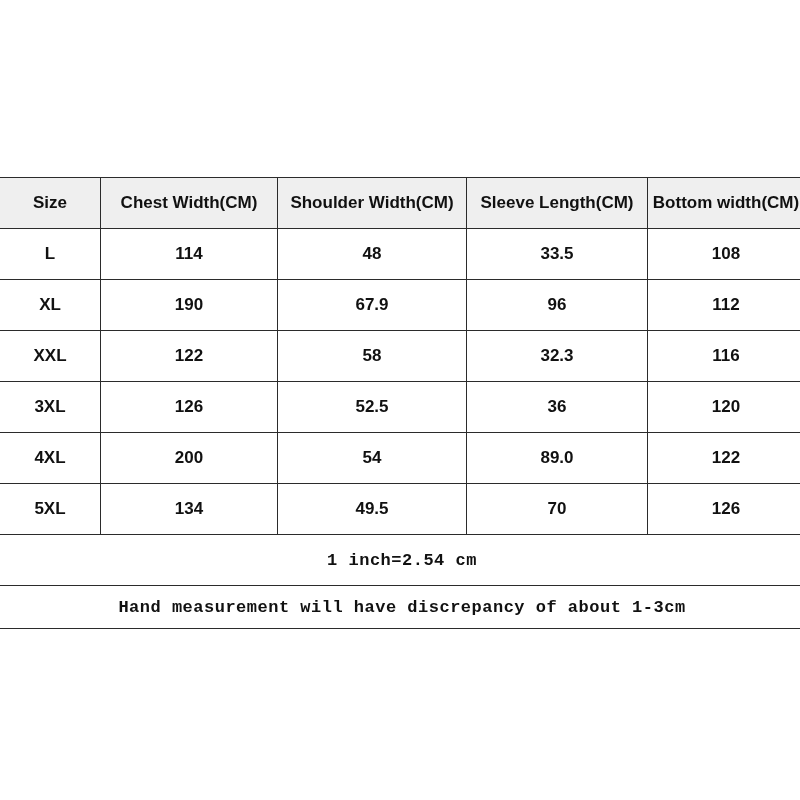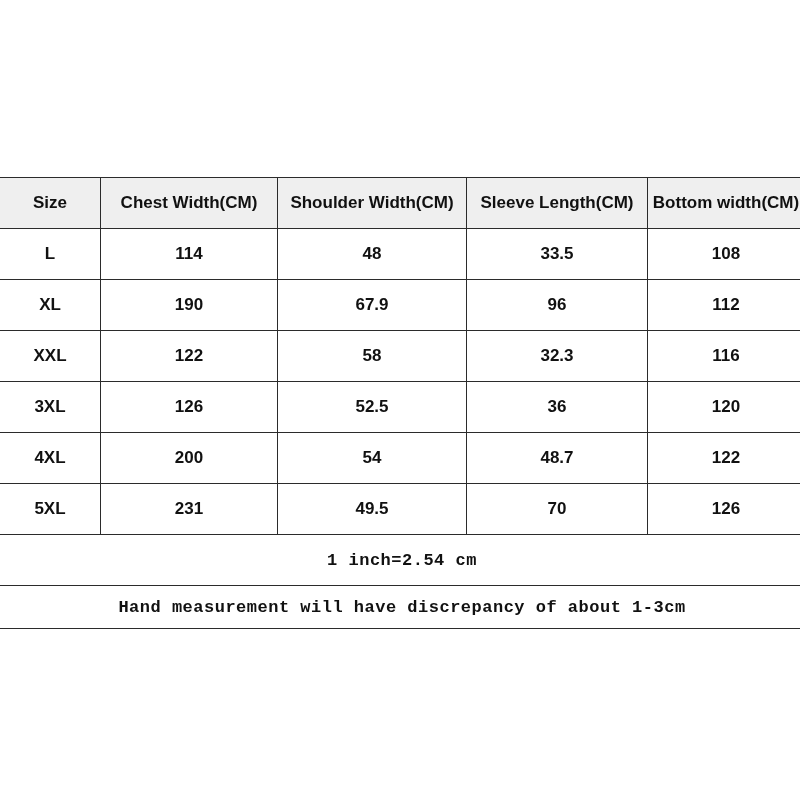--- a/index.html
+++ b/index.html
@@ -121,26 +121,26 @@
           <td>3XL</td>
           <td>126</td>
           <td>52.5</td>
           <td>36</td>
           <td>120</td>
         </tr>
         <tr>
           <td>4XL</td>
           <td>200</td>
           <td>54</td>
-          <td>48.7</td>
+          <td>89.0</td>
           <td>122</td>
         </tr>
         <tr>
           <td>5XL</td>
-          <td>231</td>
+          <td>134</td>
           <td>49.5</td>
           <td>70</td>
           <td>126</td>
         </tr>
         <tr class="note-row first">
           <td colspan="5">1 inch=2.54 cm</td>
         </tr>
         <tr class="note-row last">
           <td colspan="5">Hand measurement will have discrepancy of about 1-3cm</td>
         </tr>

